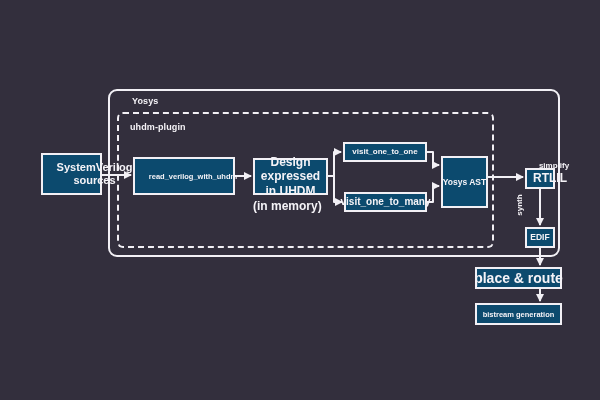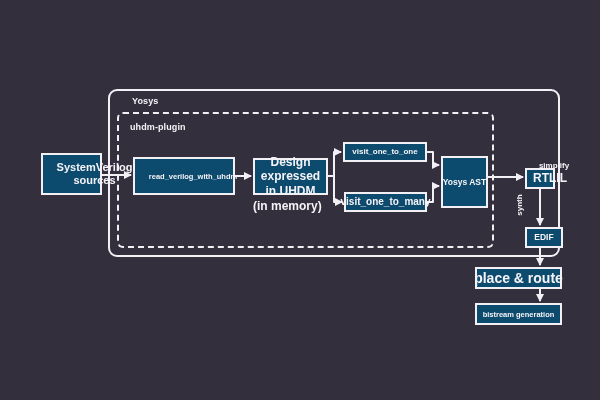--- a/index.html
+++ b/index.html
@@ -23,21 +23,21 @@
     text-align:center;font-weight:700;line-height:1.2;padding:1px 2px;
   }
   .nowrap{white-space:nowrap;}
   #node-sv{left:41px;top:153px;width:61px;height:42px;font-size:11px;padding-left:48px;}
   #node-read{left:133px;top:157px;width:102px;height:38px;font-size:7.5px;padding-left:20px;}
   #node-design{left:253px;top:158px;width:75px;height:37px;font-size:12px;}
   #node-v1{left:343px;top:142px;width:84px;height:20px;font-size:8px;}
   #node-v2{left:344px;top:192px;width:83px;height:20px;font-size:10px;}
   #node-ast{left:441px;top:156px;width:47px;height:52px;font-size:8.5px;}
   #node-rtlil{left:525px;top:168px;width:30px;height:21px;font-size:12px;padding-left:22px;}
-  #node-edif{left:525px;top:227px;width:38px;height:21px;font-size:8.5px;}
+  #node-edif{left:525px;top:227px;width:30px;height:21px;font-size:8.5px;}
   #node-pr{left:475px;top:267px;width:87px;height:22px;font-size:14px;}
   #node-bitgen{left:475px;top:303px;width:87px;height:22px;font-size:7.5px;}
   .note{position:absolute;font-weight:700;font-size:12px;text-align:left;}
   #note-memory{left:253px;top:199px;width:75px;}
   .edge-label{position:absolute;font-weight:700;font-size:8px;text-align:center;}
   #label-simplify{left:487px;top:161px;width:38px;padding-left:48px;}
   #label-synth{left:506px;top:199px;width:30px;height:12px;transform:rotate(-90deg);}
   svg.edges{position:absolute;left:0;top:0;pointer-events:none;}
   .edge{stroke:#f2f0f5;stroke-width:2;fill:none;stroke-linejoin:round;}
 </style>

